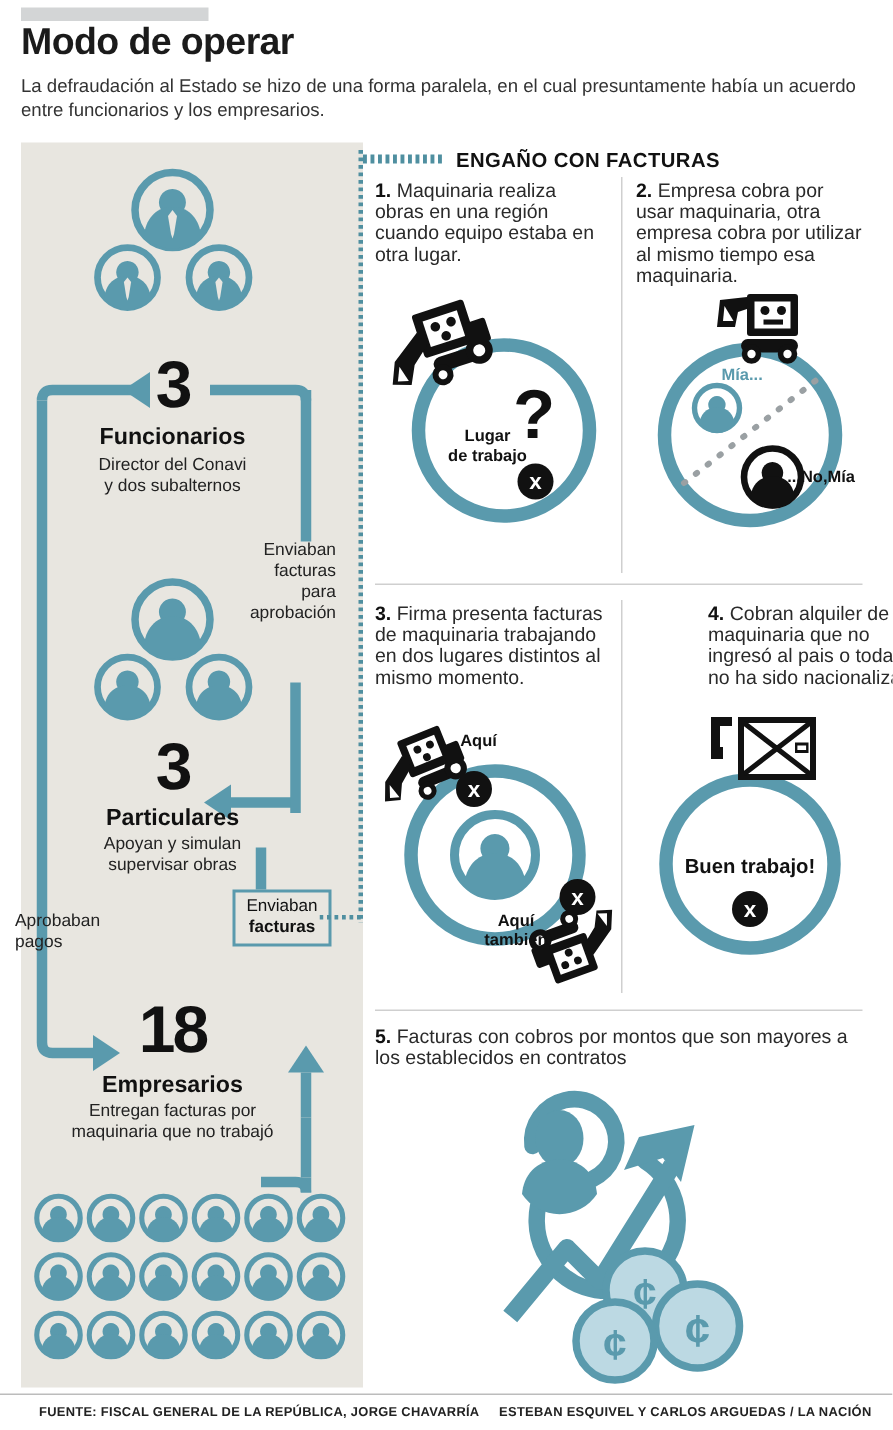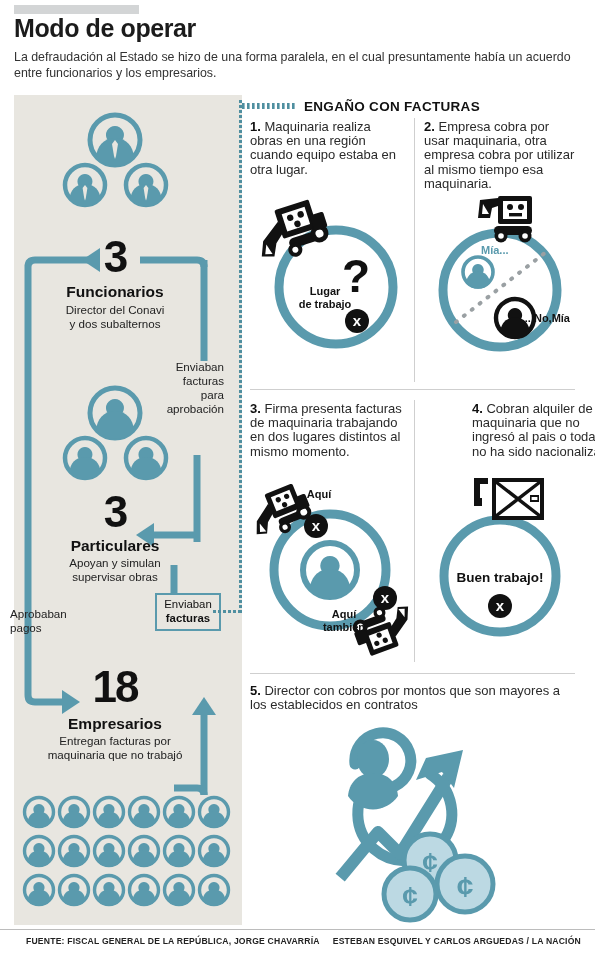--- a/index.html
+++ b/index.html
@@ -348,21 +348,21 @@
     <rect x="60" y="23" width="9" height="7" fill="#111"></rect>
     <rect x="61.6" y="25" width="5.8" height="3" fill="#fff"></rect>
   </g>
   <text x="80" y="104" font-family="Liberation Sans, sans-serif" font-size="13.5" font-weight="bold" fill="#111" text-anchor="middle">Buen trabajo!</text>
   <circle cx="80" cy="128" r="12" fill="#111"></circle>
   <text x="80" y="133" font-family="Liberation Sans, sans-serif" font-size="15" font-weight="bold" fill="#fff" text-anchor="middle">x</text>
 </svg>
 
 <div class="step" style="left:250px;top:684px;width:320px;">
   <b>5.</b>
-  <span>Director con cobros por montos que son mayores a los establecidos en contratos</span>
+  <span>Facturas con cobros por montos que son mayores a los establecidos en contratos</span>
 </div>
 <svg class="abs" style="left:300px;top:726px;" width="215" height="198" viewBox="0 0 215 198">
   <g fill="none" stroke="#5a9aad" stroke-width="11" stroke-linecap="round" stroke-linejoin="round">
 
     <path d="M72 54 a47 47 0 1 0 58 -6"></path>
     <path d="M55 38 a28 28 0 1 1 40 22"></path>
   </g>
   <g fill="#5a9aad">
     <ellipse cx="73" cy="33" rx="16" ry="19"></ellipse>
     <path d="M73 47 c-16 0 -24 11 -25 23 a30 30 0 0 0 50 0 c-1 -12 -9 -23 -25 -23 Z"></path>

